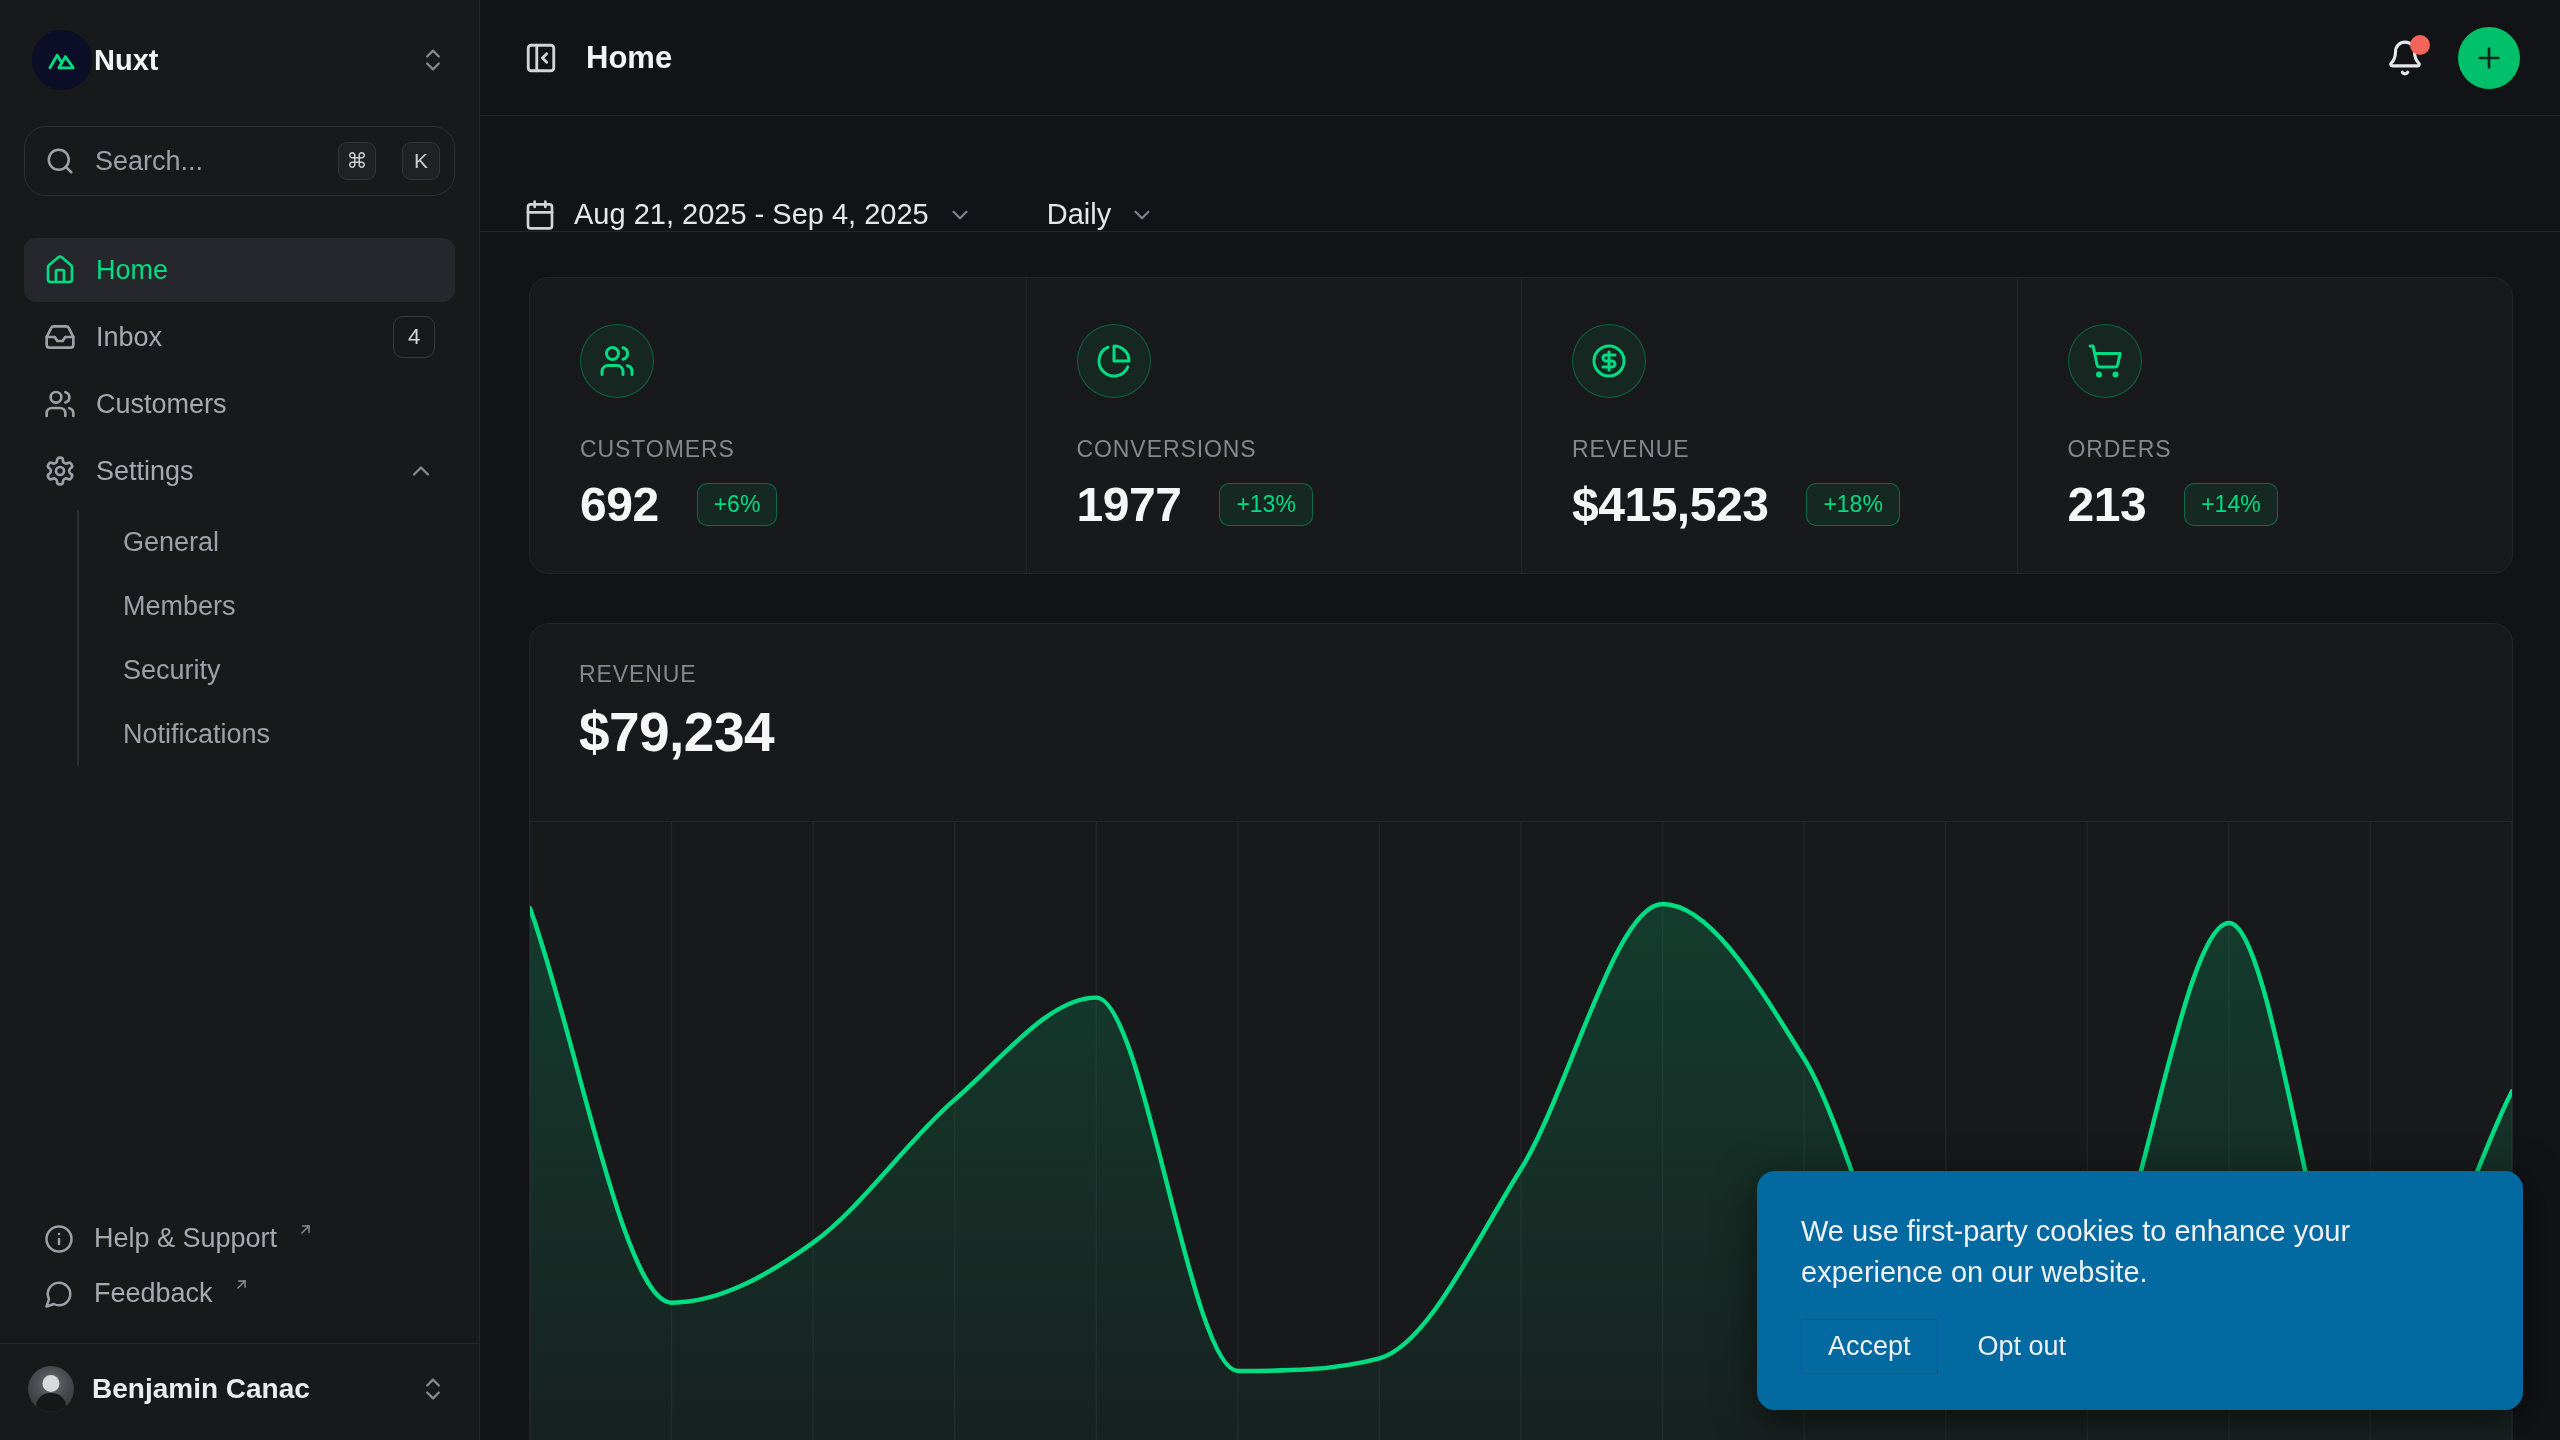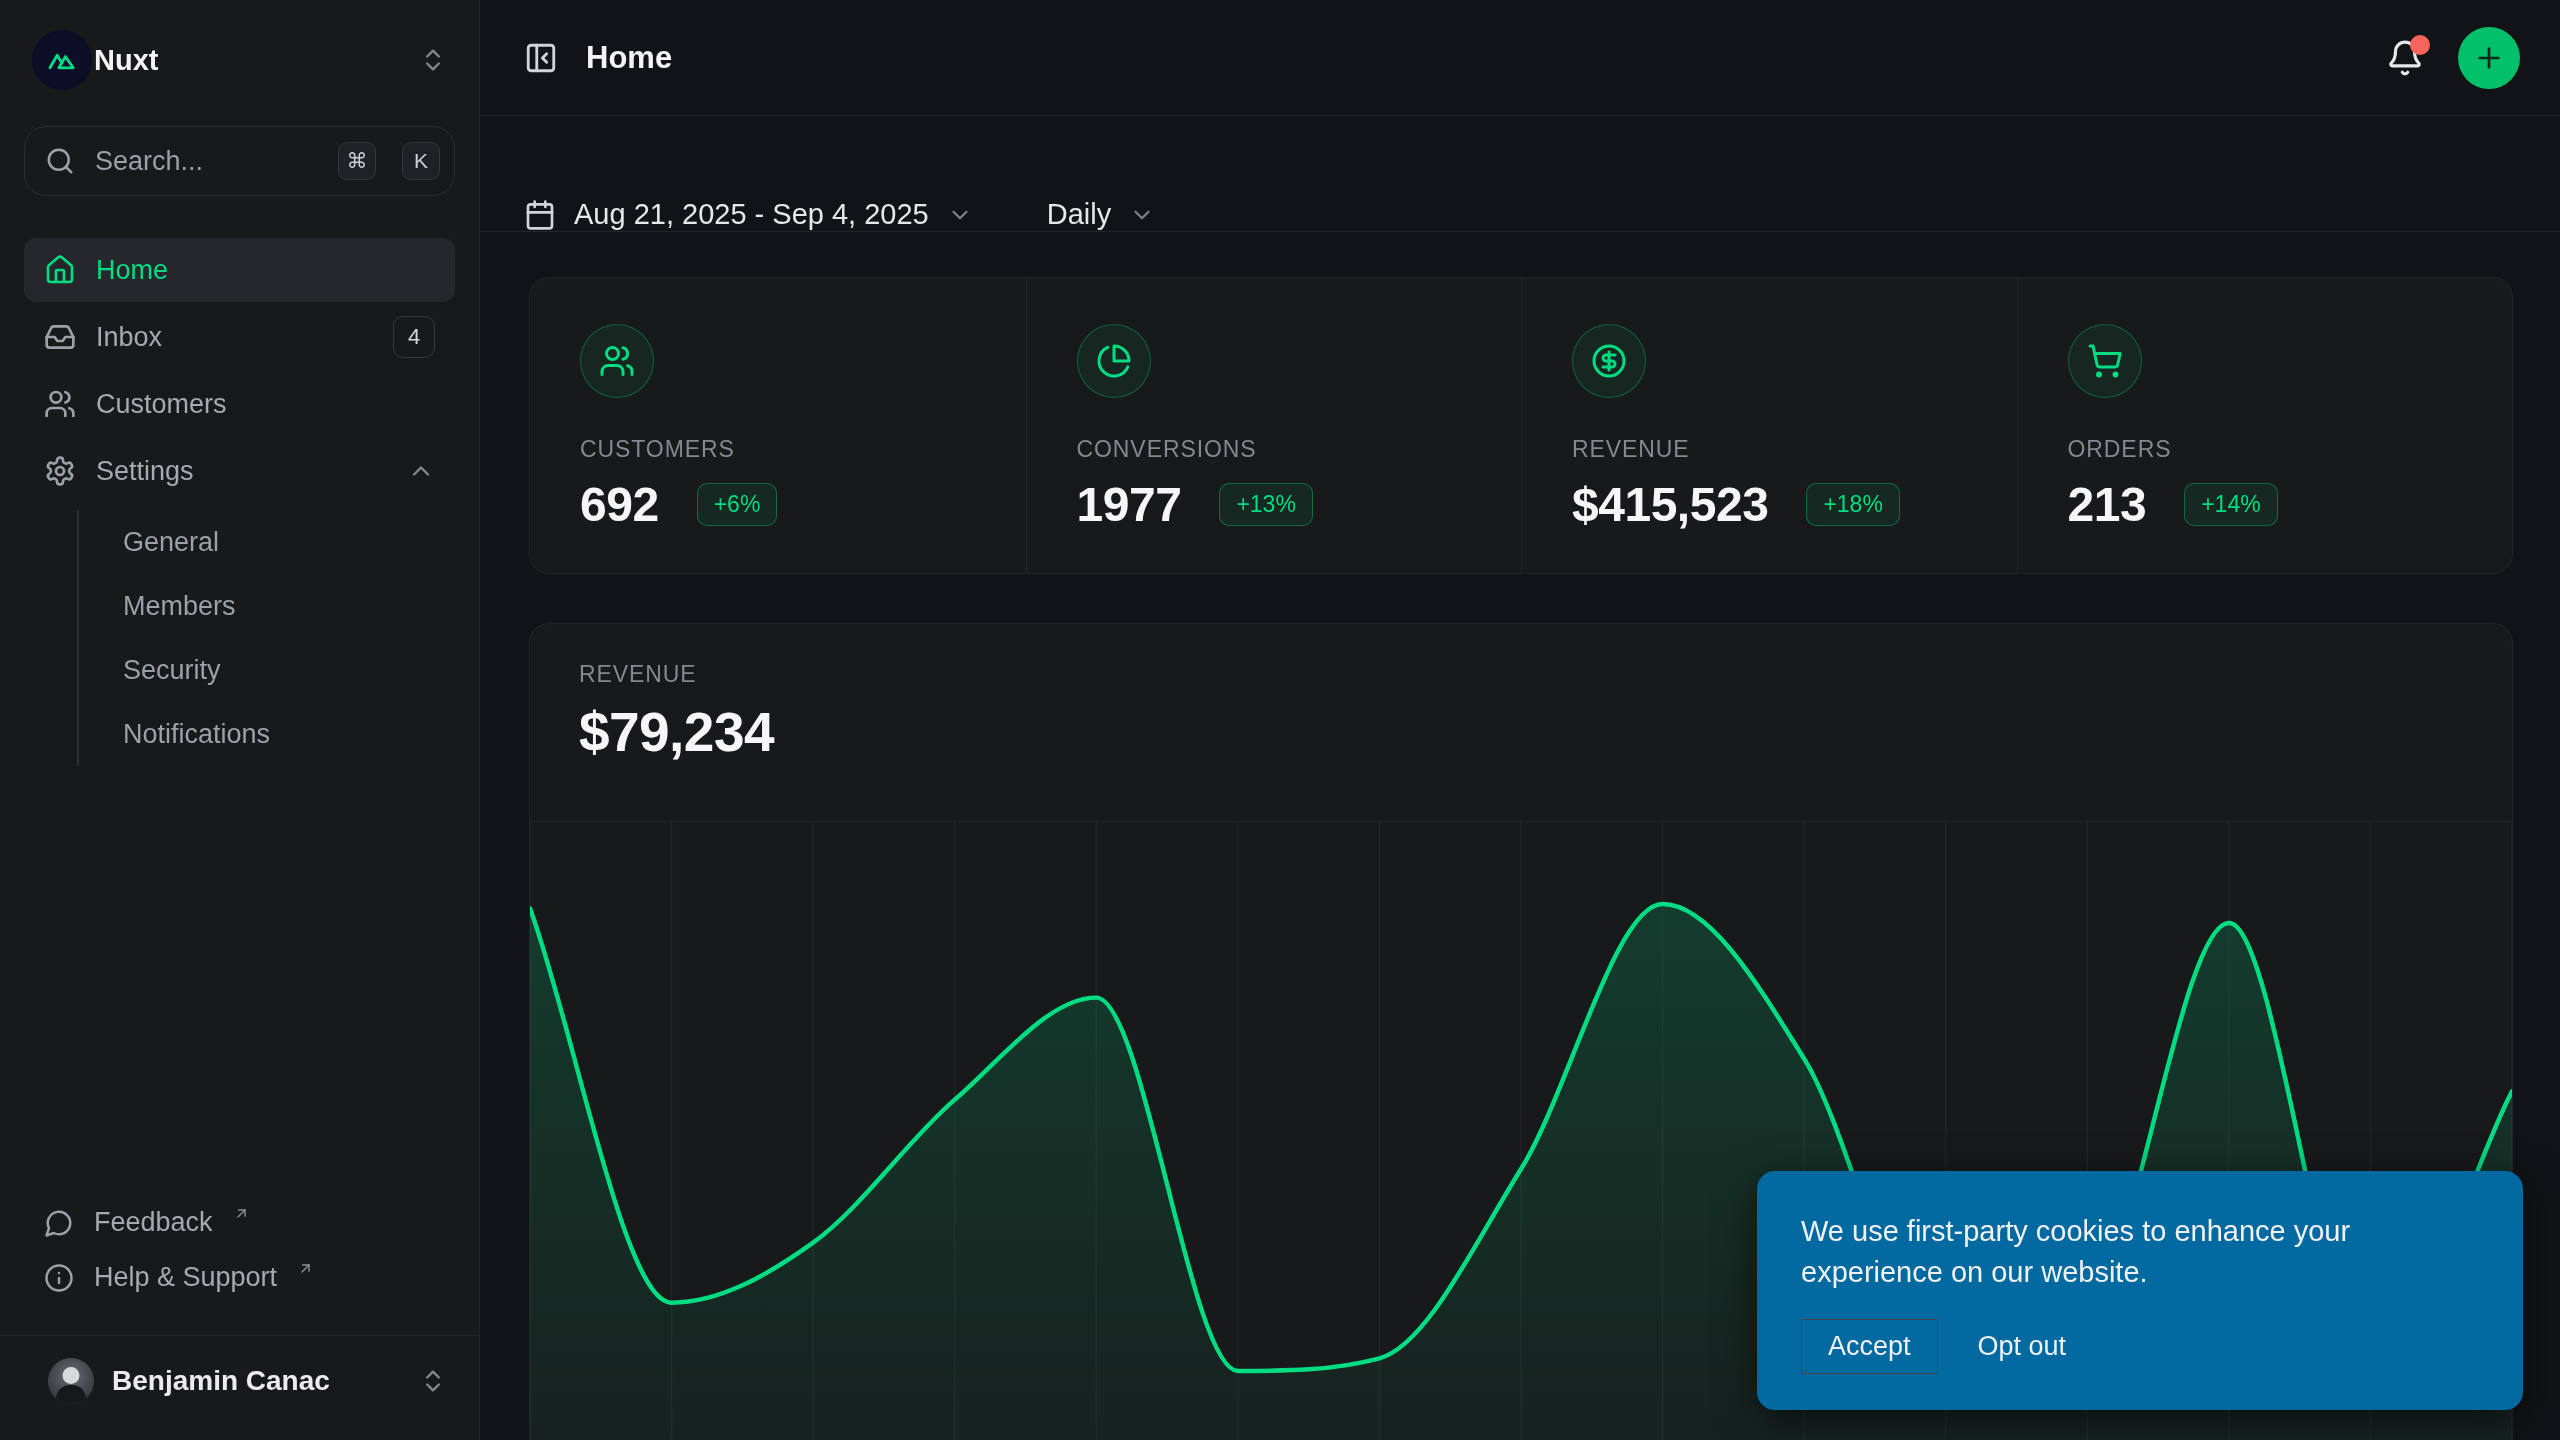--- a/index.html
+++ b/index.html
@@ -52,21 +52,21 @@
   .chev { color:#85888f; }
   .sub-items { margin:4px 0 0 53px; border-left:2px solid #2c2d31; padding-left:34px; display:flex; flex-direction:column; }
   .sub-item { height:64px; display:flex; align-items:center; font-size:27px; color:#9ca0a8; border-radius:10px; cursor:pointer; padding:0 10px; }
 
   .side-spacer { flex:1; }
   .footer-links { display:flex; flex-direction:column; gap:8px; padding-bottom:22px; }
   .flink { display:flex; align-items:center; gap:20px; color:#a6a9b0; font-size:27px; font-weight:500; padding:8px 20px; border-radius:12px; cursor:pointer; }
   .flink .nav-ic { color:#9ca0a8; }
   .flink .ext { color:#8b8f97; transform:translateY(-9px); }
 
-  .user-wrap { border-top:1px solid #232428; margin:12px -24px; padding:14px 24px 16px 40px; }
+  .user-wrap { border-top:1px solid #232428; margin:4px -24px; padding:14px 24px 16px 20px; }
   .user-row { display:flex; align-items:center; gap:18px; padding:8px 8px; border-radius:12px; cursor:pointer; }
   .avatar { width:46px; height:46px; border-radius:50%; background:radial-gradient(circle at 50% 38%, #6b6e74 0%, #4a4c51 45%, #2c2d31 100%); position:relative; overflow:hidden; flex:0 0 46px; }
   .avatar::after { content:""; position:absolute; left:50%; top:58%; width:30px; height:26px; transform:translateX(-50%); border-radius:14px 14px 0 0; background:#17181a; }
   .avatar::before { content:""; position:absolute; left:50%; top:20%; width:17px; height:17px; transform:translateX(-50%); border-radius:50%; background:#d8d9db; }
   .user-name { font-size:28px; font-weight:600; color:#ececee; flex:1; }
 
   
   .main { flex:1; display:flex; flex-direction:column; position:relative; background:var(--bg-main,#121316); }
   .topbar {
     height:117px; border-bottom:1px solid var(--border,#232428);
@@ -222,40 +222,40 @@
       <div class="sub-item">Notifications</div>
     </div>
   </nav>
 
   <div class="side-spacer"></div>
 
   <div class="footer-links">
     <div class="flink">
       <span class="nav-ic">
         <svg width="30" height="30" viewBox="0 0 24 24" class="ic">
-            <path d="M7.9 20A9 9 0 1 0 4 16.1L2 22Z"></path>
-          </svg>
-      </span>
-      <span>Feedback</span>
+            <circle cx="12" cy="12" r="10"></circle>
+            <path d="M12 16v-4"></path>
+            <path d="M12 8h.01"></path>
+          </svg>
+      </span>
+      <span>Help &amp; Support</span>
       <span class="ext">
         <svg width="17" height="17" viewBox="0 0 24 24" class="ic">
             <path d="M7 17 17 7"></path>
             <path d="M8 7h9v9"></path>
           </svg>
       </span>
     </div>
     <div class="flink">
       <span class="nav-ic">
         <svg width="30" height="30" viewBox="0 0 24 24" class="ic">
-            <circle cx="12" cy="12" r="10"></circle>
-            <path d="M12 16v-4"></path>
-            <path d="M12 8h.01"></path>
-          </svg>
-      </span>
-      <span>Help &amp; Support</span>
+            <path d="M7.9 20A9 9 0 1 0 4 16.1L2 22Z"></path>
+          </svg>
+      </span>
+      <span>Feedback</span>
       <span class="ext">
         <svg width="17" height="17" viewBox="0 0 24 24" class="ic">
             <path d="M7 17 17 7"></path>
             <path d="M8 7h9v9"></path>
           </svg>
       </span>
     </div>
   </div>
 
   <div class="user-wrap">

